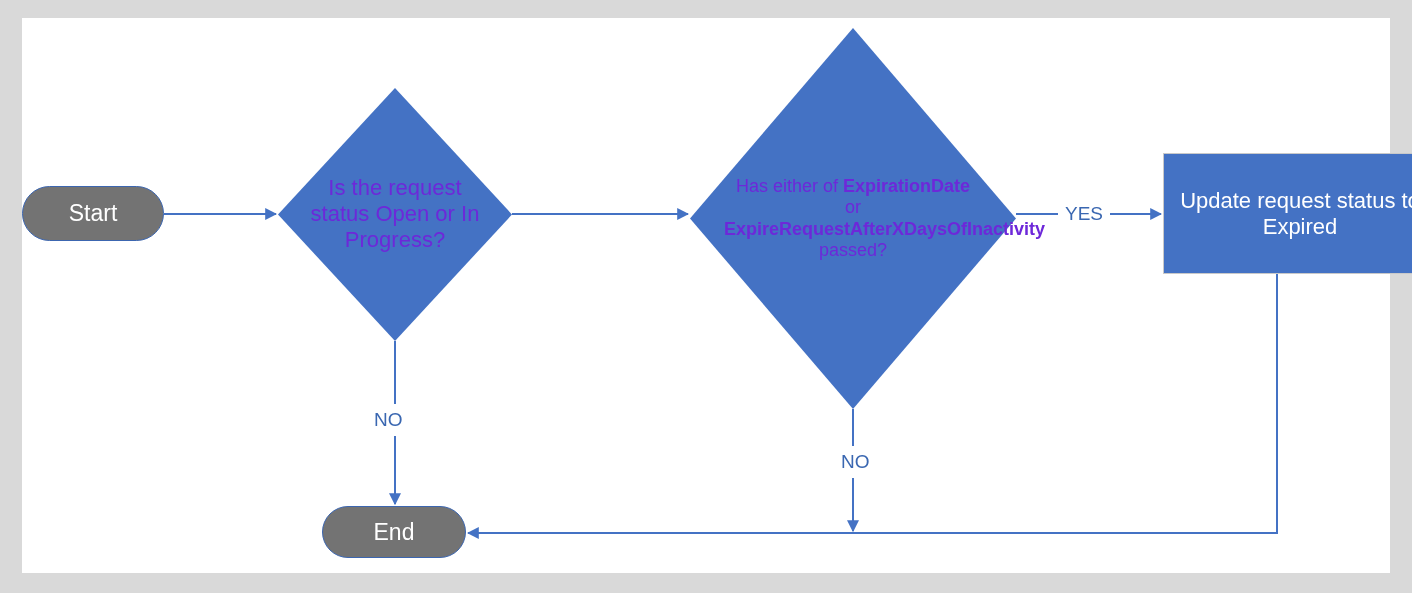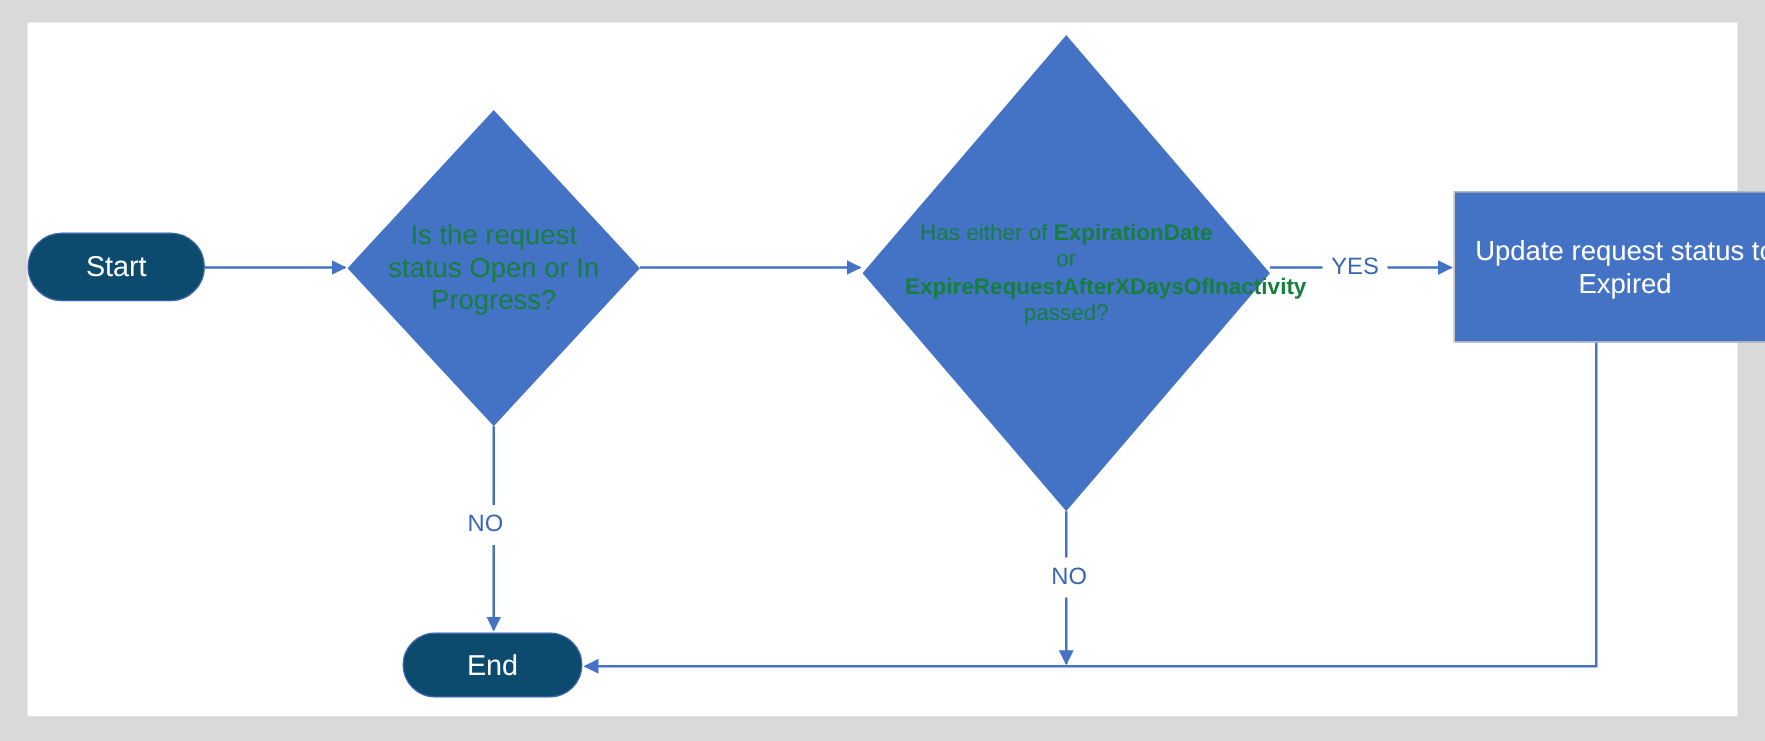--- a/index.html
+++ b/index.html
@@ -41,21 +41,21 @@
     position: absolute;
     box-sizing: border-box;
     color: #ffffff;
     display: flex;
     align-items: center;
     justify-content: center;
     text-align: center;
     line-height: 1.15;
   }
   .pill {
-    background: #0c4a6e;
+    background: #737373;
     border: 1px solid #3c66b0;
     border-radius: 999px;
     font-size: 23px;
   }
   #node-start {
     left: 22px;
     top: 186px;
     width: 142px;
     height: 55px;
   }
@@ -75,21 +75,21 @@
     width: 100%;
     height: 100%;
     background: #4472c4;
     clip-path: polygon(50% 0%, 100% 50%, 50% 100%, 0% 50%);
   }
   .diamond-label {
     position: absolute;
     left: 50%;
     top: 50%;
     transform: translate(-50%, -50%);
-    color: #15803d;
+    color: #6d28d9;
     text-align: center;
     line-height: 1.2;
     white-space: pre-wrap;
   }
   #node-decision1 {
     left: 278px;
     top: 88px;
     width: 234px;
     height: 253px;
   }

